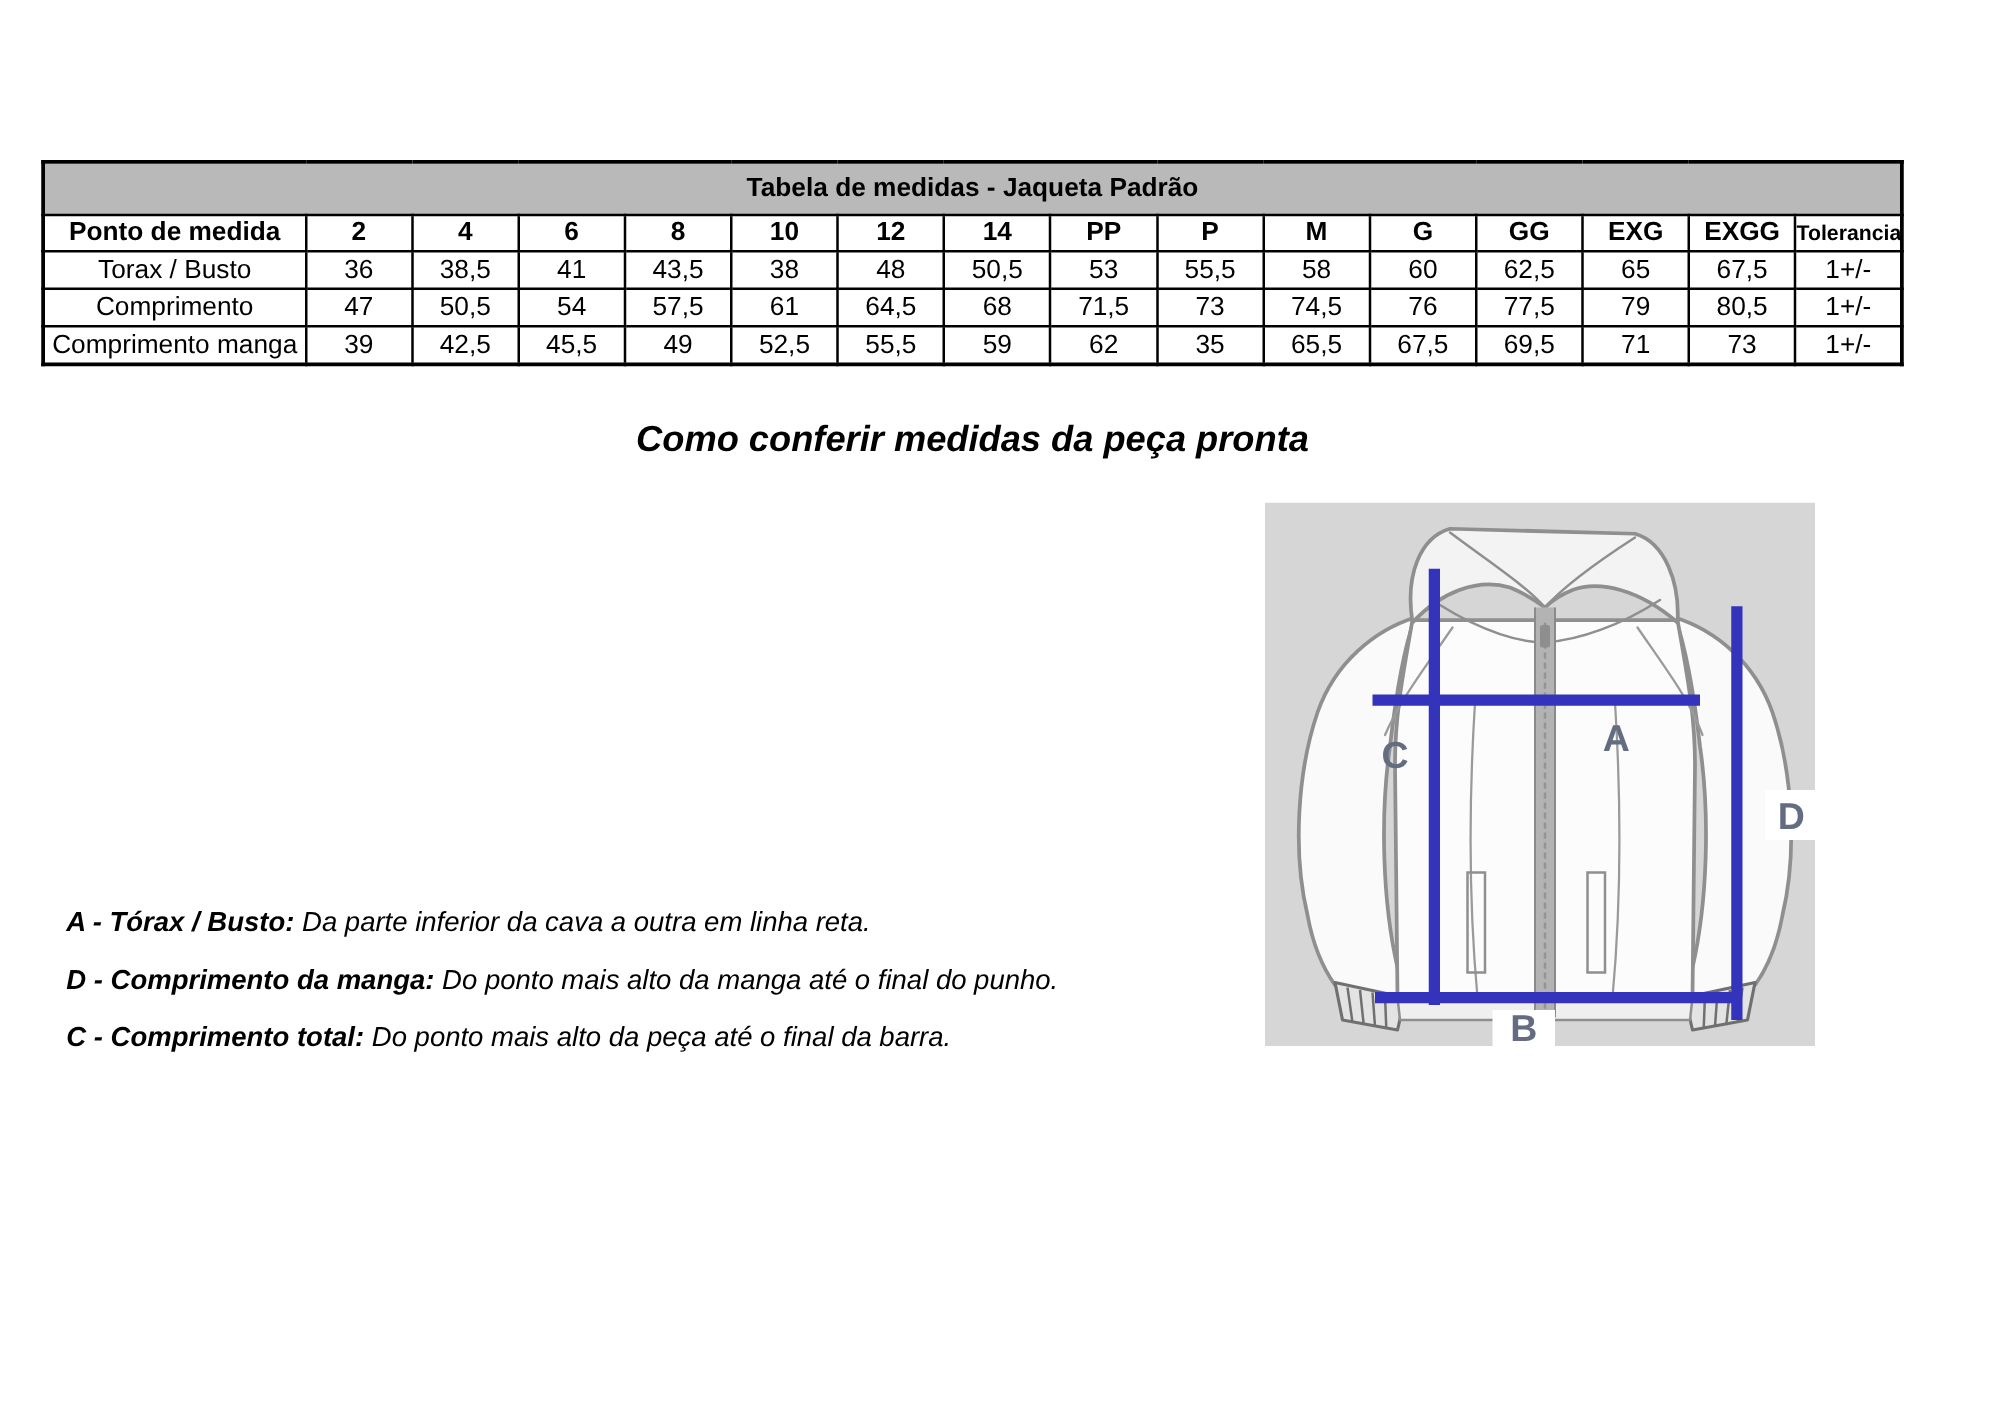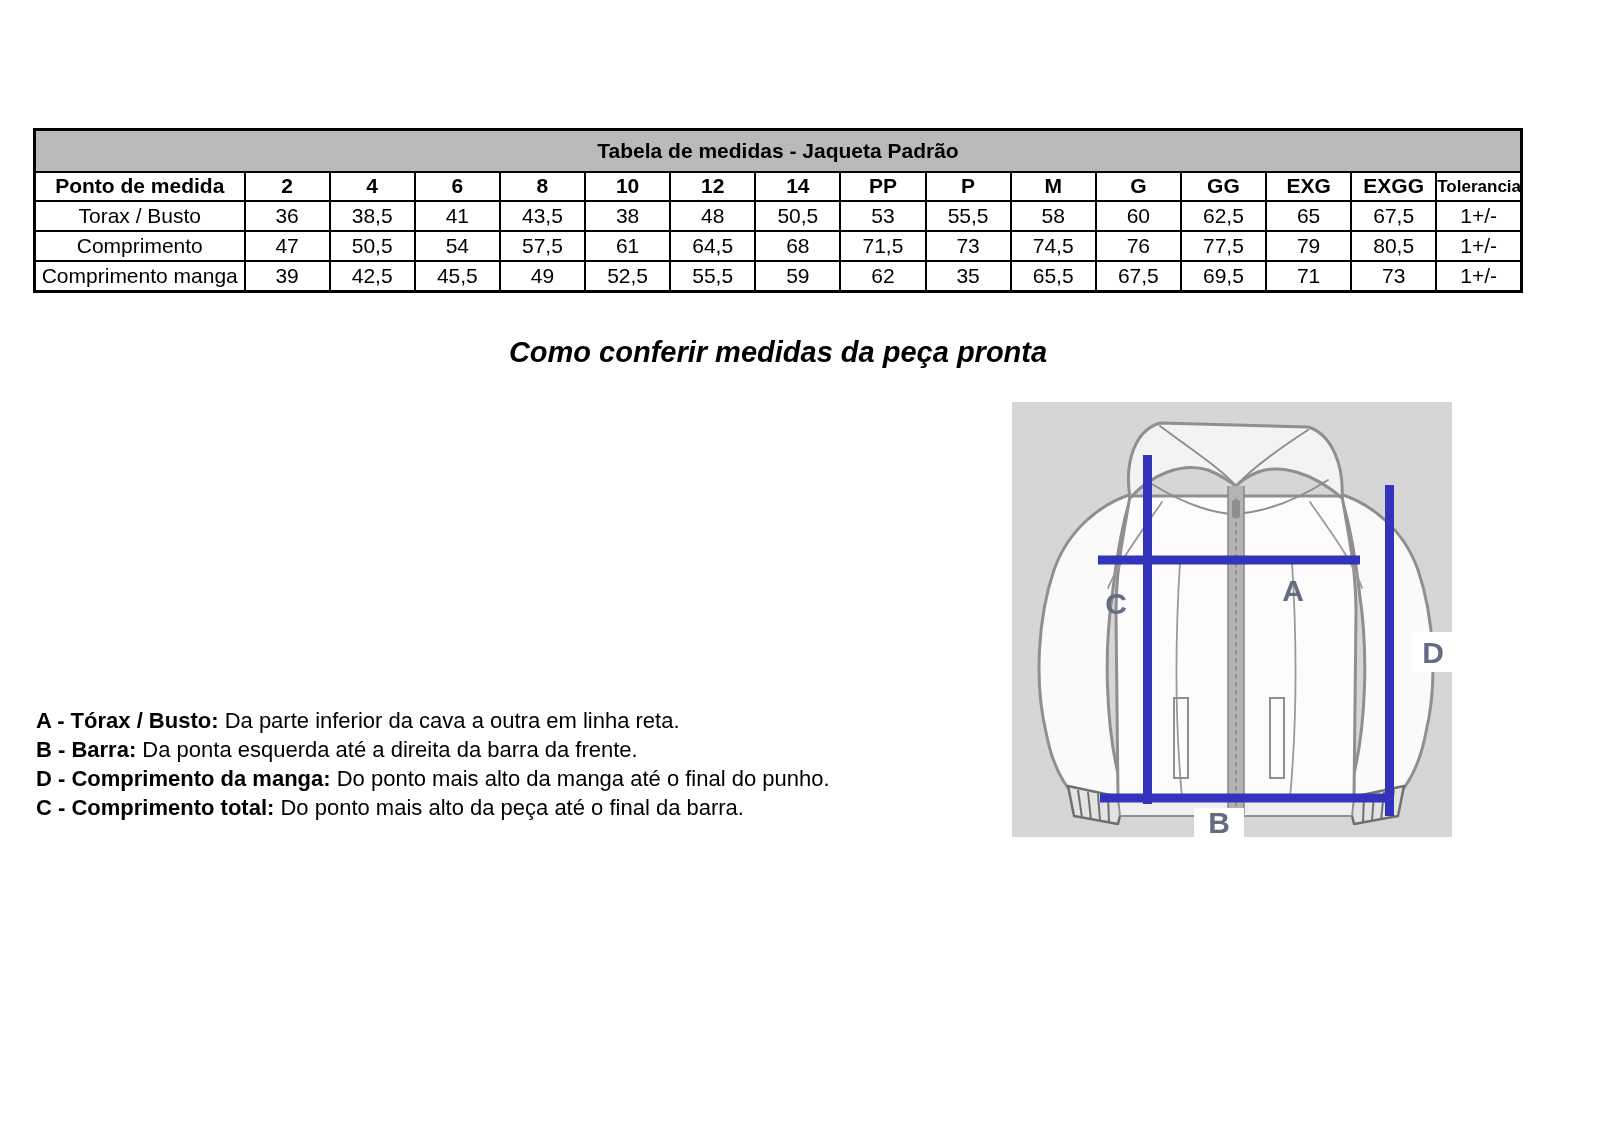--- a/index.html
+++ b/index.html
@@ -31,21 +31,21 @@
   
   .section-heading{
     position:absolute;left:33px;top:336px;width:1490px;margin:0;
     text-align:center;font-size:29px;font-weight:bold;font-style:italic;
   }
   
   .annotations{
     position:absolute;left:36px;top:706px;width:860px;
     font-size:22px;line-height:29px;
   }
-  .annotations p{margin:0;}
+  .annotations p{margin:17px;font-style:italic;}
   
   .diagram{position:absolute;left:1012px;top:402px;width:440px;height:435px;}
   .diagram svg{display:block;}
   .diagram-bg{fill:var(--diagram-bg,#d6d6d6);}
   .sketch-fill{fill:#fafafa;stroke:#8f8f8f;stroke-width:3;stroke-linejoin:round;}
   .sketch-fill.lighter{fill:#f3f3f3;}
   .sketch-line{fill:none;stroke:#9a9a9a;stroke-width:1.8;stroke-linecap:round;}
   .sketch-line.mid{stroke:#8f8f8f;stroke-width:2;}
   .cuff{fill:#e3e3e3;stroke:#707070;stroke-width:2.5;stroke-linejoin:round;}
   .rib{stroke:#707070;stroke-width:2;}
@@ -159,21 +159,20 @@
       <td>73</td>
       <td>1+/-</td>
     </tr>
   </tbody>
 </table>
 
 <h2 class="section-heading">Como conferir medidas da peça pronta</h2>
 
 <div class="annotations">
   <p><b>A - Tórax / Busto:</b><span> Da parte inferior da cava a outra em linha reta.</span></p>
-  <p><b>B - Barra:</b><span> Da ponta esquerda até a direita da barra da frente.</span></p>
   <p><b>D - Comprimento da manga:</b><span> Do ponto mais alto da manga até o final do punho.</span></p>
   <p><b>C - Comprimento total:</b><span> Do ponto mais alto da peça até o final da barra.</span></p>
 </div>
 
 <figure class="diagram" style="margin:0;">
   <svg width="440" height="435" viewBox="0 0 440 435" xmlns="http://www.w3.org/2000/svg">
     <rect class="diagram-bg" x="0" y="0" width="440" height="435"></rect>
 
     <path class="sketch-fill" d="M 120,92 C 88,102 56,128 42,168 C 26,215 22,280 34,330 C 38,352 46,372 56,386 L 112,398 L 106,372 C 94,320 92,250 100,195 C 104,160 110,120 120,92 Z"></path>
     <path class="sketch-fill" d="M 328,92 C 360,102 392,128 406,168 C 422,215 426,280 414,330 C 410,352 402,372 392,386 L 336,398 L 342,372 C 354,320 356,250 348,195 C 344,160 338,120 328,92 Z"></path>

